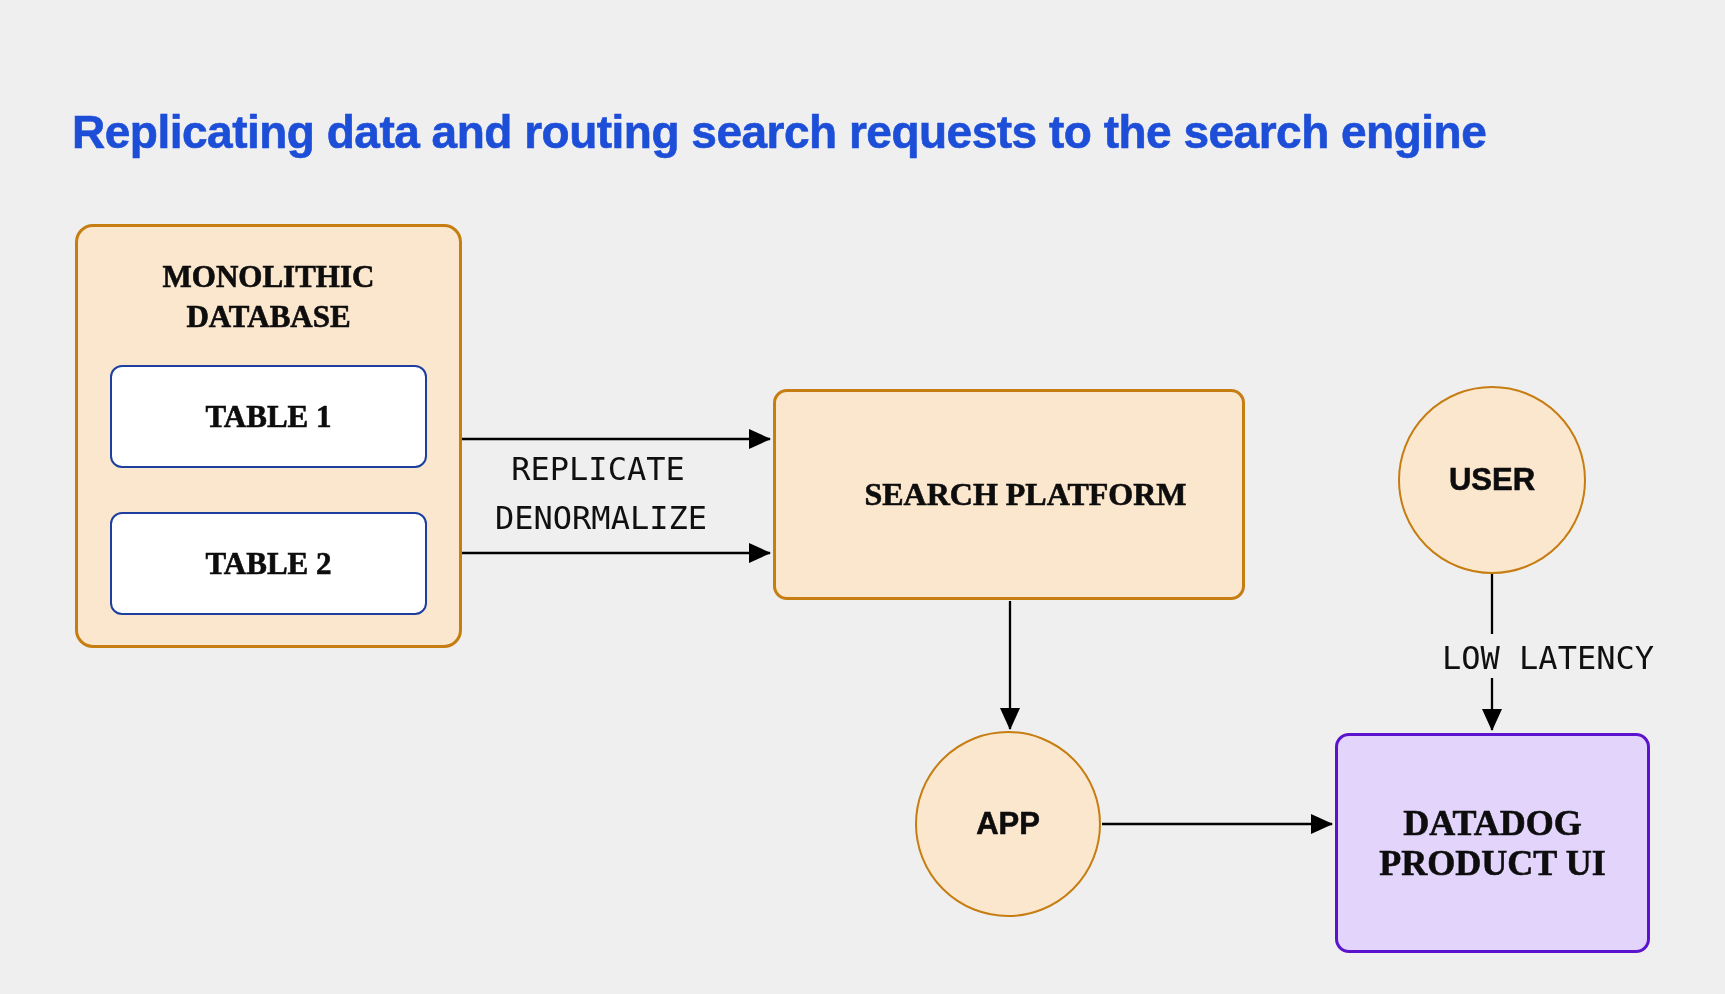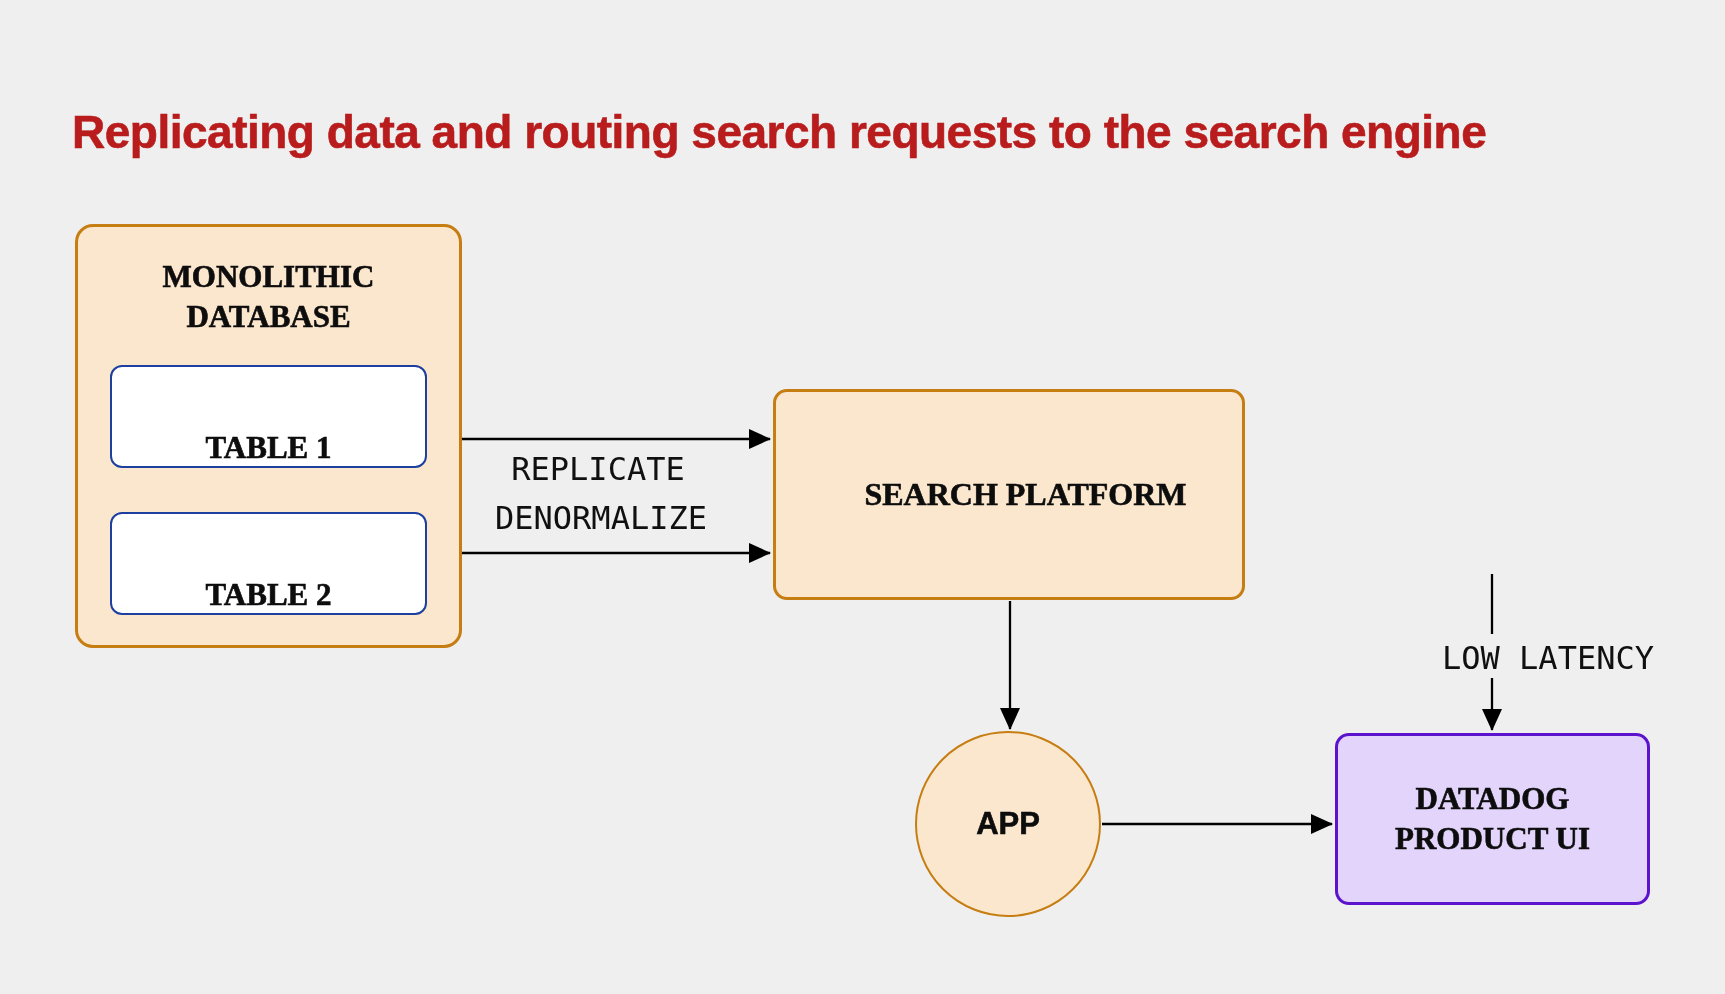--- a/index.html
+++ b/index.html
@@ -20,21 +20,21 @@
     font-weight: 900;
     -webkit-text-stroke: 0.6px currentColor;
   }
   .title {
     position: absolute;
     left: 72px;
     top: 74px;
     font-size: 46px;
     line-height: 54px;
     letter-spacing: -0.5px;
-    color: #b91c1c;
+    color: #1d4ed8;
   }
   .arrows {
     position: absolute;
     left: 0;
     top: 0;
     width: 1725px;
     height: 994px;
   }
   .node {
     position: absolute;
@@ -62,21 +62,21 @@
   .table-box {
     position: absolute;
     left: 32px;
     width: 317px;
     height: 103px;
     background: #ffffff;
     border: 2.5px solid #1d40a0;
     border-radius: 12px;
     box-sizing: border-box;
     display: flex;
-    align-items: flex-end;
+    align-items: center;
     justify-content: center;
     font-size: 31px;
   }
   .table-1 { top: 138px; }
   .table-2 { top: 285px; }
   .search-platform {
     left: 773px;
     top: 389px;
     width: 472px;
     height: 211px;
@@ -107,30 +107,30 @@
   .app-circle {
     left: 915px;
     top: 731px;
     width: 186px;
     height: 186px;
   }
   .datadog-box {
     left: 1335px;
     top: 733px;
     width: 315px;
-    height: 172px;
+    height: 220px;
     background: #e2d4fb;
     border: 3px solid #5c13cd;
     border-radius: 14px;
     display: flex;
     align-items: center;
     justify-content: center;
     text-align: center;
     white-space: pre-line;
-    font-size: 31px;
+    font-size: 36px;
     line-height: 40px;
   }
   .edge-label {
     position: absolute;
     font-family: "DejaVu Sans Mono", "Liberation Mono", monospace;
     font-size: 32px;
     line-height: 34px;
     color: #101010;
     text-align: center;
   }
@@ -167,20 +167,23 @@
     </div>
     <div class="table-box table-2">
       <span class="heavy">TABLE 2</span>
     </div>
   </div>
 
   <div class="node orange-fill search-platform">
     <span class="heavy">SEARCH PLATFORM</span>
   </div>
 
+  <div class="circle user-circle">
+    <span class="heavy">USER</span>
+  </div>
 
   <div class="circle app-circle">
     <span class="heavy">APP</span>
   </div>
 
   <div class="node datadog-box">
     <span class="heavy">DATADOG
 PRODUCT UI</span>
   </div>
 

